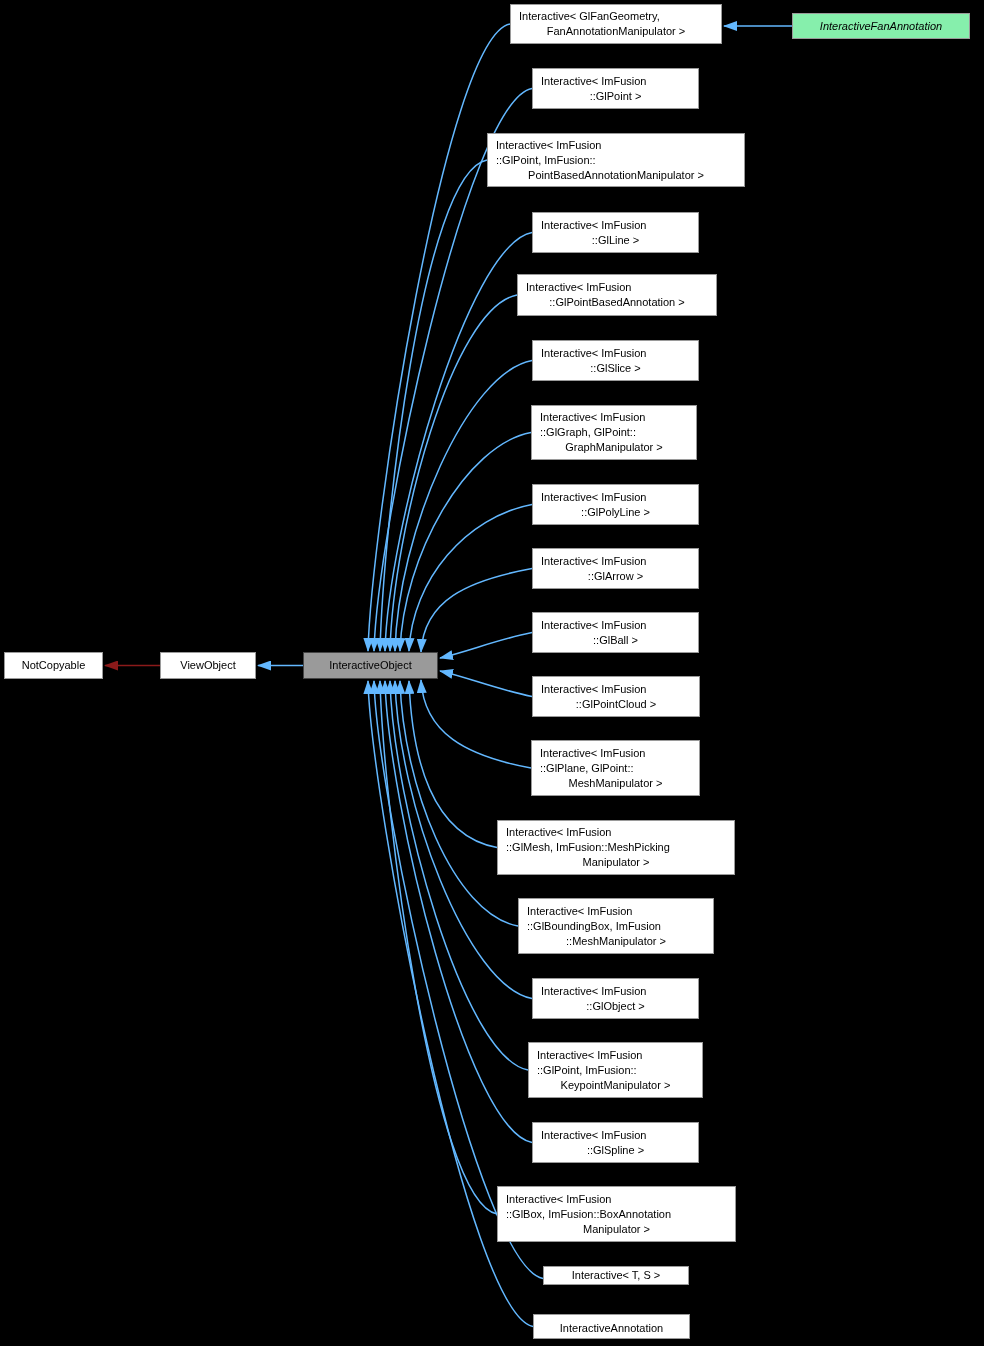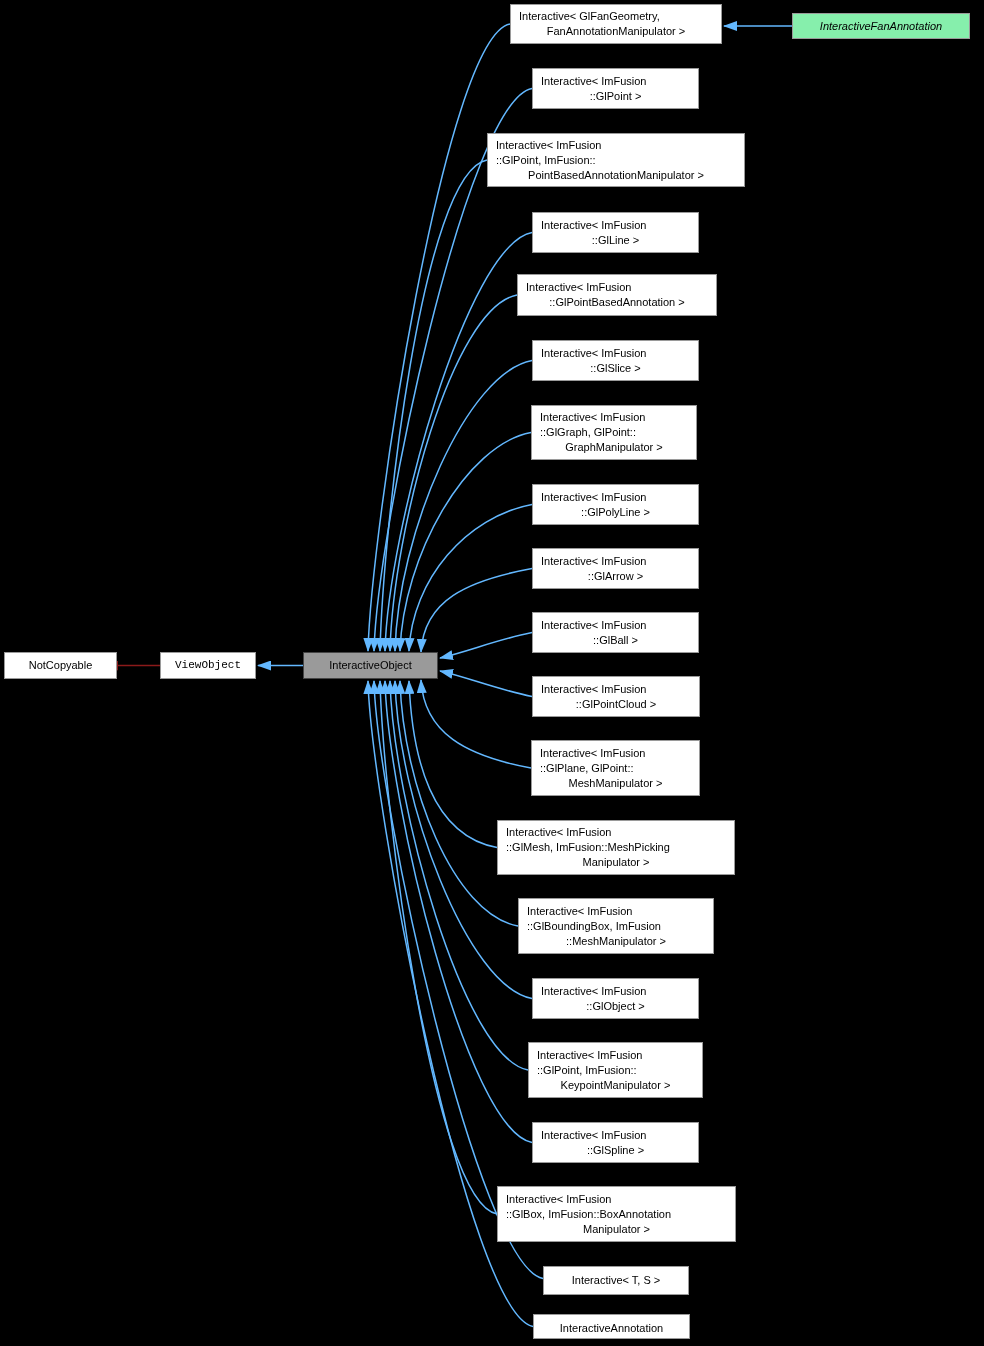--- a/index.html
+++ b/index.html
@@ -135,28 +135,28 @@
     </div>
     <div class="node" style="left: 532px; top: 1122px; width: 167px; height: 41px; background: rgb(255, 255, 255); border-color: rgb(154, 154, 154); color: rgb(0, 0, 0);">
       <div class="ln l">Interactive&lt; ImFusion</div>
       <div class="ln c">::GlSpline &gt;</div>
     </div>
     <div class="node" style="left: 497px; top: 1186px; width: 239px; height: 56px; background: rgb(255, 255, 255); border-color: rgb(154, 154, 154); color: rgb(0, 0, 0);">
       <div class="ln l">Interactive&lt; ImFusion</div>
       <div class="ln l">::GlBox, ImFusion::BoxAnnotation</div>
       <div class="ln c">Manipulator &gt;</div>
     </div>
-    <div class="node" style="left: 543px; top: 1266px; width: 146px; height: 29px; background: rgb(255, 255, 255); border-color: rgb(154, 154, 154); color: rgb(0, 0, 0);">
+    <div class="node" style="left: 543px; top: 1266px; width: 146px; height: 19px; background: rgb(255, 255, 255); border-color: rgb(154, 154, 154); color: rgb(0, 0, 0);">
       <div class="ln c">Interactive&lt; T, S &gt;</div>
     </div>
     <div class="node" style="left: 533px; top: 1314px; width: 157px; height: 25px; background: rgb(255, 255, 255); border-color: rgb(154, 154, 154); color: rgb(0, 0, 0); justify-content: flex-end;">
       <div class="ln c">InteractiveAnnotation</div>
     </div>
-    <div class="node" style="left: 4px; top: 652px; width: 113px; height: 27px; background: rgb(255, 255, 255); border-color: rgb(154, 154, 154); color: rgb(0, 0, 0);">
+    <div class="node" style="left: 4px; top: 652px; width: 99px; height: 27px; background: rgb(255, 255, 255); border-color: rgb(154, 154, 154); color: rgb(0, 0, 0);">
       <div class="ln c">NotCopyable</div>
     </div>
-    <div class="node" style="left: 160px; top: 652px; width: 96px; height: 27px; background: rgb(255, 255, 255); border-color: rgb(154, 154, 154); color: rgb(0, 0, 0); font-family: Liberation Mono, monospace;">
+    <div class="node" style="left: 160px; top: 652px; width: 96px; height: 27px; background: rgb(255, 255, 255); border-color: rgb(154, 154, 154); color: rgb(0, 0, 0);">
       <div class="ln c">ViewObject</div>
     </div>
     <div class="node highlight" style="left: 303px; top: 652px; width: 135px; height: 27px; background: rgb(154, 154, 154); border-color: rgb(69, 69, 69); color: rgb(0, 0, 0);">
       <div class="ln c">InteractiveObject</div>
     </div>
   </div>
 
 </body></html>

